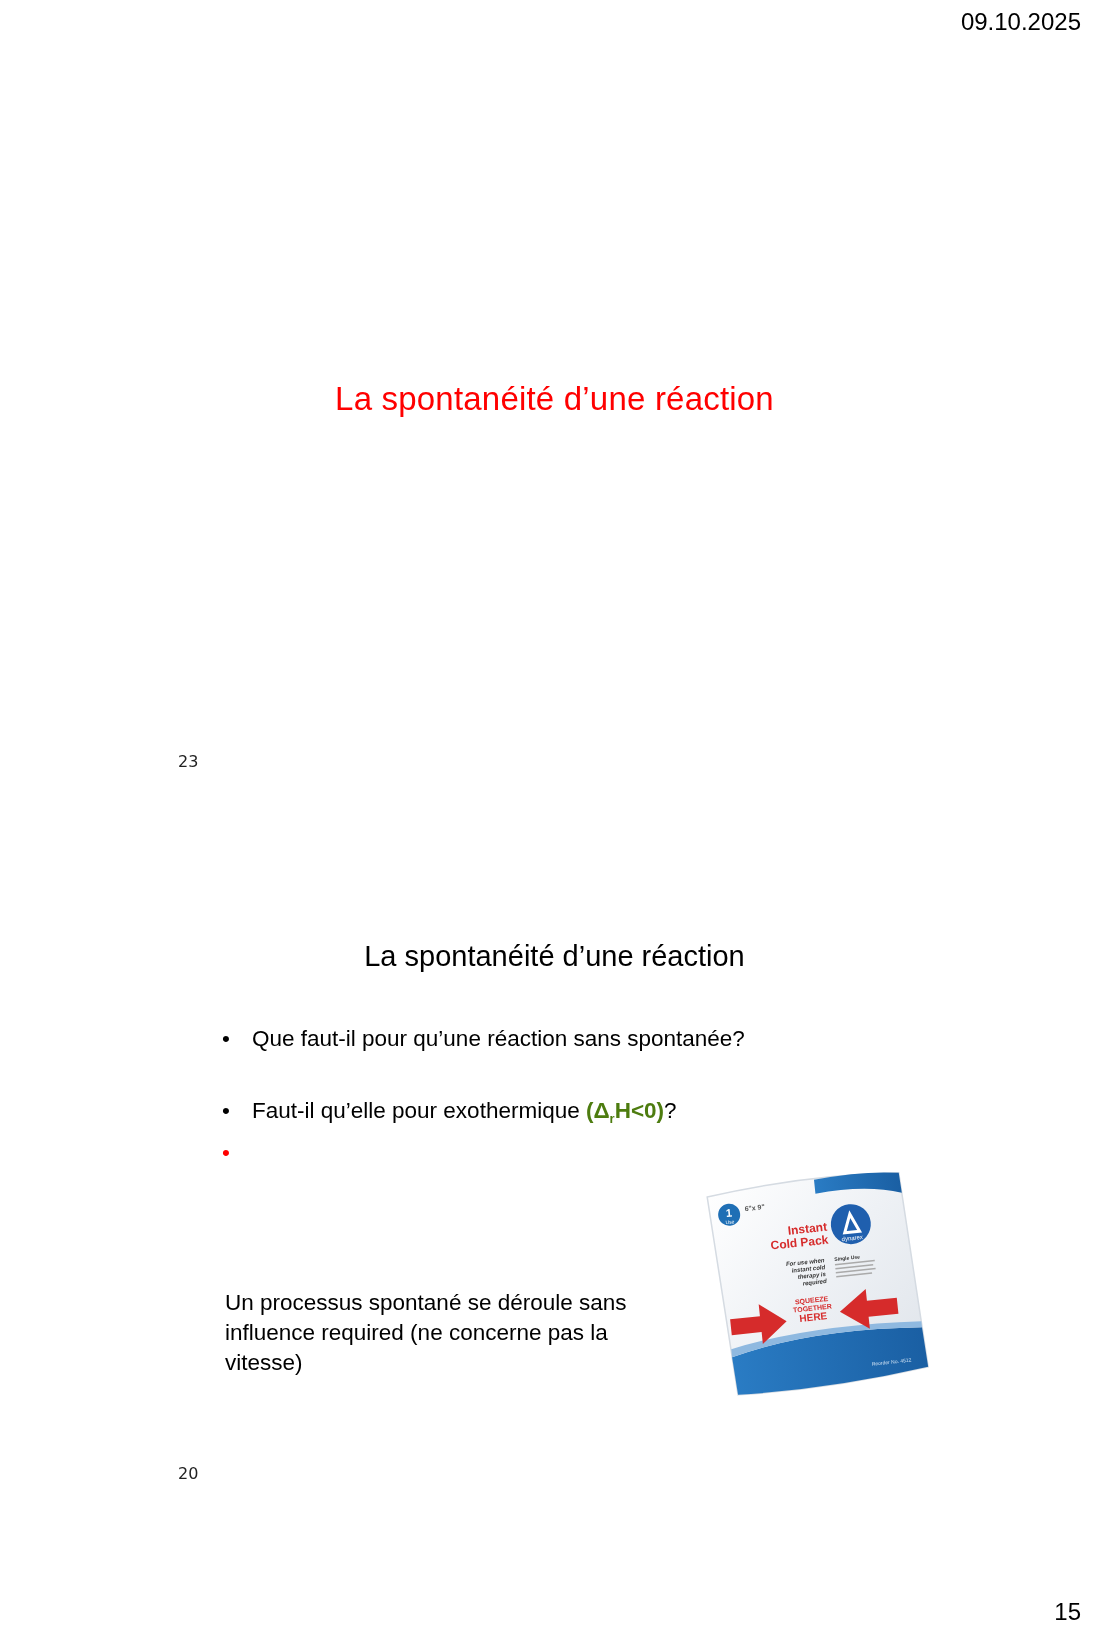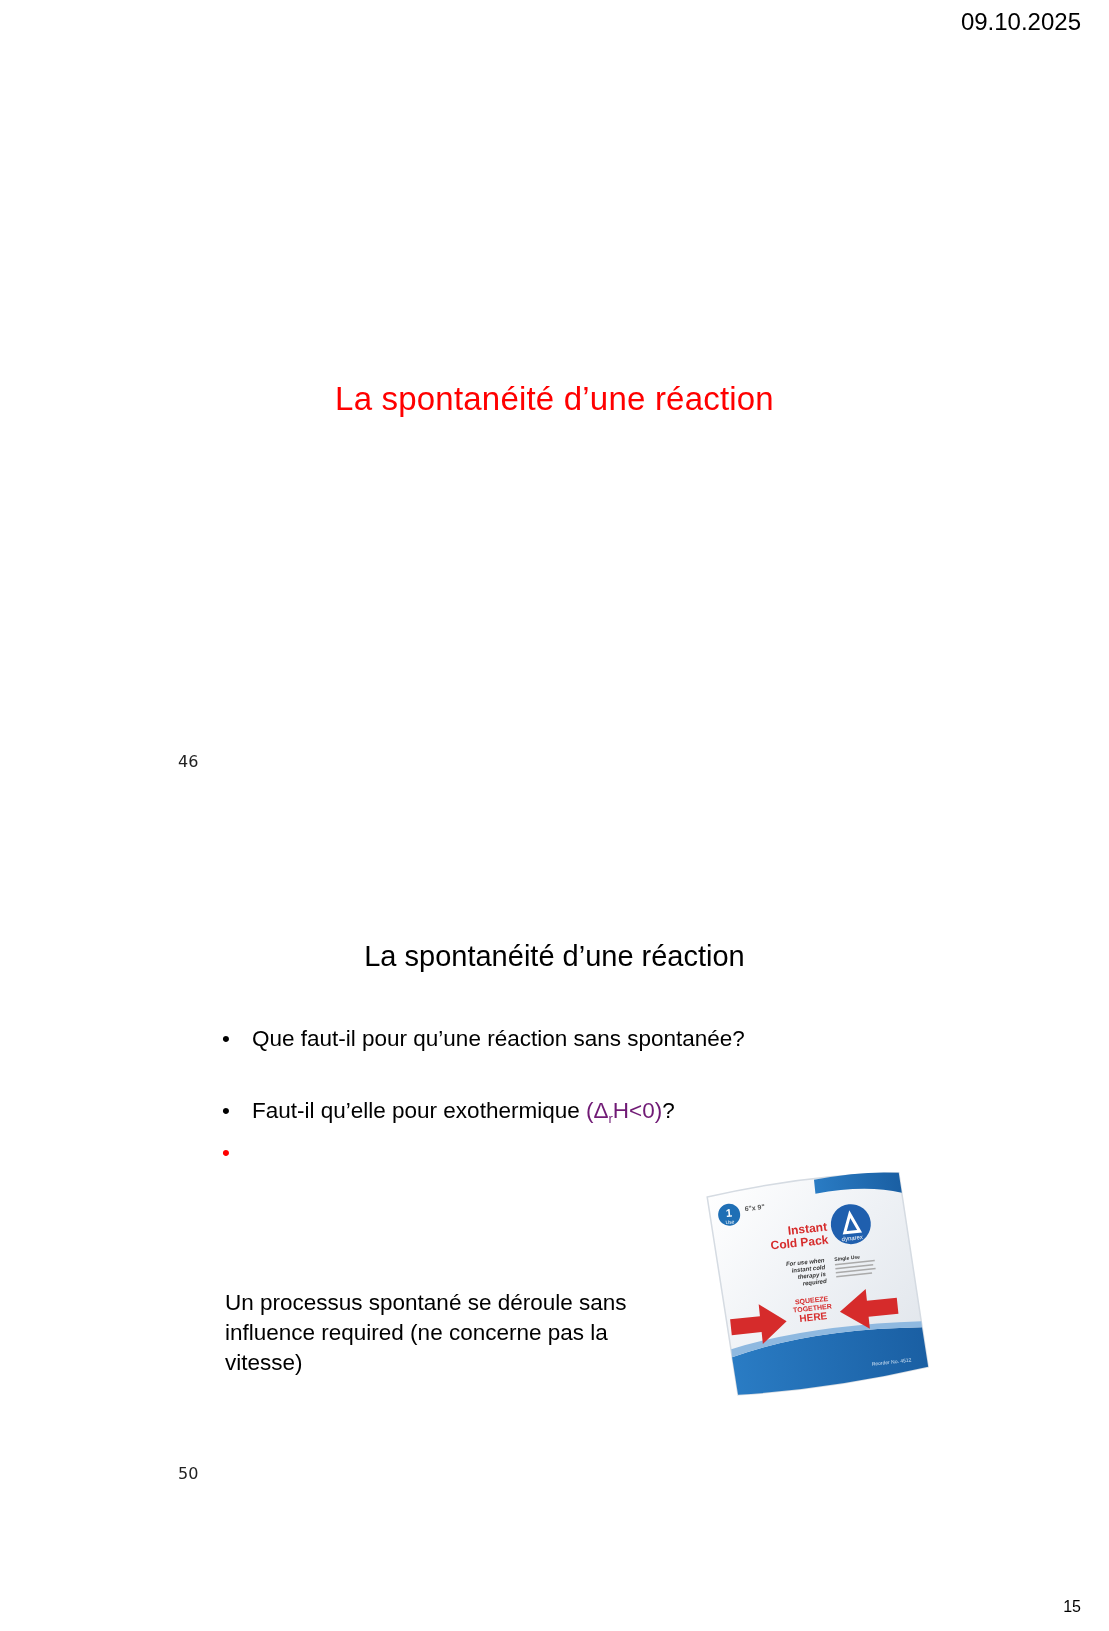--- a/index.html
+++ b/index.html
@@ -1,39 +1,39 @@
 <!DOCTYPE html>
 <html><head>
   <meta charset="utf-8">
   <style>
     html, body { margin: 0; padding: 0; background: #ffffff; }
     body { width: 1109px; height: 1631px; position: relative; overflow: hidden; font-family: "Liberation Sans", sans-serif; color: #000; }
     .abs { position: absolute; }
     .date { right: 28px; top: 8px; font-size: 24px; font-family: "Liberation Sans", sans-serif; }
-    .page-num { right: 28px; top: 1598px; font-size: 16px; font-family: "Liberation Sans", sans-serif; }
+    .page-num { right: 28px; top: 1598px; font-size: 24px; font-family: "Liberation Sans", sans-serif; }
     .slide-num { left: 178px; font-size: 16px; font-family: "DejaVu Sans", sans-serif; color: #222; }
     .title29 { left: 0; width: 1109px; text-align: center; top: 380px; font-size: 33px; color: #ff0000; font-family: "Liberation Sans", sans-serif; letter-spacing: 0.2px; padding-left: 0px; }
     .title30 { left: 0; width: 1109px; text-align: center; top: 940px; font-size: 29px; color: #000; font-family: "Liberation Sans", sans-serif; }
     .bullets { left: 222px; top: 1022px; margin: 0; padding: 0; list-style: none; font-size: 22.5px; }
     .bullets li { position: relative; padding-left: 30px; line-height: 34px; }
     .bullets li .dot { position: absolute; left: 0; top: 0; }
     .bullets li.gap { margin-top: 38px; }
     .red { color: #ff0000; }
-    .redbold { color: #701a75; font-weight: normal; }
+    .redbold { color: #4d7c0f; font-weight: bold; }
     .sub { font-size: 13px; vertical-align: -5px; }
     .para { left: 225px; top: 1288px; width: 460px; font-size: 22.5px; line-height: 30px; }
     .pack { left: 705px; top: 1168px; width: 225px; height: 235px; }
   </style>
 </head>
 <body>
 
 <div class="abs date">09.10.2025</div>
 
 <div class="abs title29">La spontanéité d’une réaction</div>
-<div class="abs slide-num" style="top:752px;">46</div>
+<div class="abs slide-num" style="top:752px;">23</div>
 
 <div class="abs title30">La spontanéité d’une réaction</div>
 
 <ul class="abs bullets">
   <li>
     <span class="dot">•</span>
     <span>Que faut-il pour qu’une réaction sans spontanée?</span>
   </li>
   <li class="gap">
     <span class="dot">•</span>
@@ -95,15 +95,15 @@
       <text x="105" y="152" font-size="10" fill="#d62b2b" text-anchor="middle" font-weight="bold" font-family="Liberation Sans, sans-serif">HERE</text>
 
       <path d="M22 142 L52 142 L52 130 L78 150 L52 170 L52 158 L22 158 Z" fill="#d62b2b"></path>
       <path d="M190 138 L160 138 L160 126 L132 146 L160 166 L160 154 L190 154 Z" fill="#d62b2b"></path>
 
       <text x="198" y="203" font-size="5" fill="#cfe1f3" text-anchor="end" font-family="Liberation Sans, sans-serif">Reorder No. 4512</text>
     </g>
   </svg>
 </div>
 
-<div class="abs slide-num" style="top:1464px;">50</div>
+<div class="abs slide-num" style="top:1464px;">20</div>
 
 <div class="abs page-num">15</div>
 
 </body></html>

